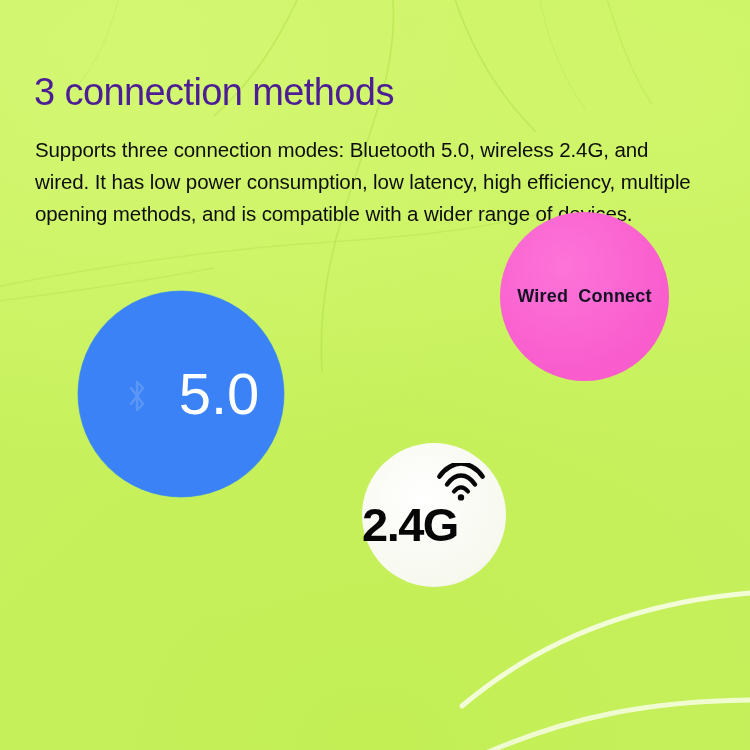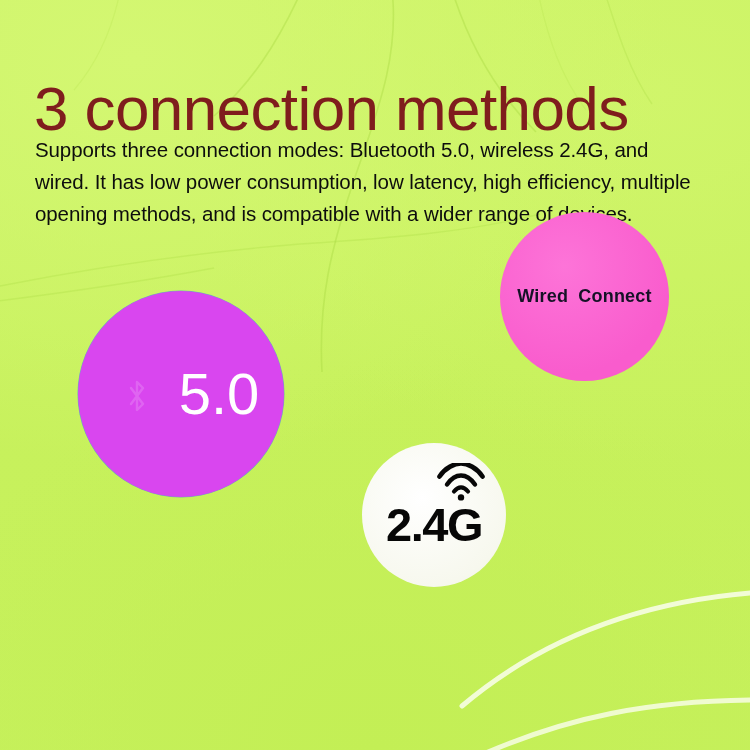--- a/index.html
+++ b/index.html
@@ -37,25 +37,25 @@
     inset: 0;
     pointer-events: none;
   }
 
   
   .headline {
     position: absolute;
     left: 34px;
     top: 36px;
     width: 690px;
-    font-size: 62px;
+    font-size: 38px;
     line-height: 62px;
     font-weight: 400;
     letter-spacing: -0.6px;
-    color: #7f1d1d;
+    color: #4c1d95;
     white-space: nowrap;
   }
   .paragraph {
     position: absolute;
     left: 35px;
     top: 113px;
     width: 665px;
     font-size: 20.5px;
     line-height: 32px;
     font-weight: 400;
@@ -70,21 +70,21 @@
     display: flex;
     align-items: center;
     justify-content: center;
   }
 
   .bubble-bt {
     left: 78px;
     top: 291px;
     width: 206px;
     height: 206px;
-    background: #d946ef;
+    background: #3b82f6;
     box-shadow: 0 0 0 0.5px rgba(37,134,245,0.6);
   }
   .bt-mark {
     position: absolute;
     left: 48px;
     top: 88px;
     width: 22px;
     height: 34px;
     opacity: 0.16;
   }
@@ -135,21 +135,20 @@
     left: 74px;
     top: 20px;
     width: 50px;
     height: 38px;
   }
   .g-label {
     position: absolute;
     left: 0;
     right: 0;
     top: 54px;
-    text-align: center;
     font-size: 47px;
     line-height: 56px;
     font-weight: 700;
     color: #070707;
     letter-spacing: -1.5px;
   }
 </style>
 </head>
 <body>
 

